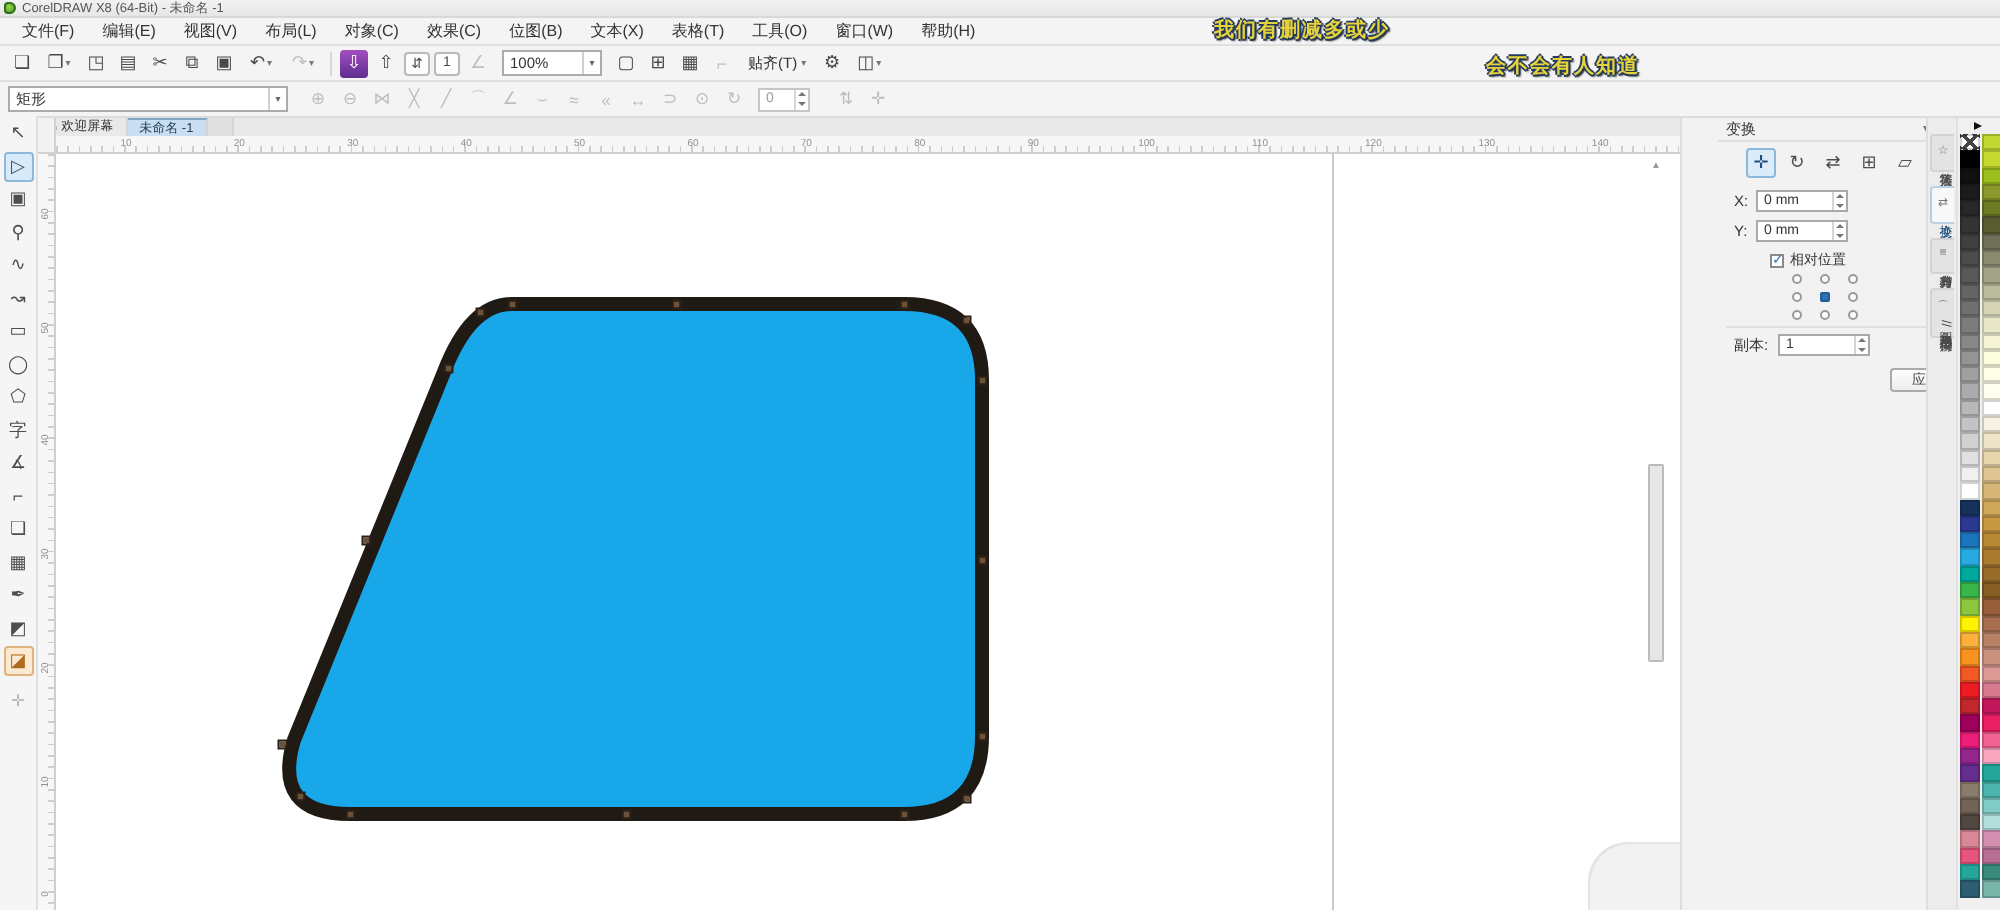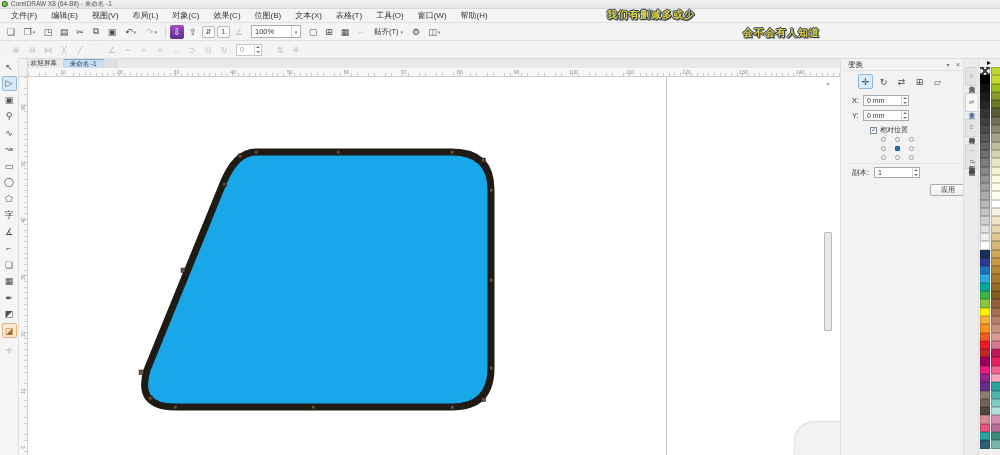--- a/index.html
+++ b/index.html
@@ -117,21 +117,21 @@
   .node-dot { position:absolute; width:2.5px; height:2.5px; background:#6b5238;
     outline:0.5px solid #2a2018; transform:translate(-50%,-50%); }
   .vscroll { position:absolute; left:796px; top:155px; width:8px; height:99px;
     background:#e7e7e7; border:1px solid #bcbcbc; border-radius:1px; }
   .vscroll-up { position:absolute; left:796px; top:2px; width:8px; height:8px; font-size:5px;
     color:#9a9a9a; display:flex; align-items:center; justify-content:center; }
 
   
   .docker { position:absolute; left:840px; top:59px; width:160px; height:396px; background:#f2f2f2;
     border-left:1px solid #dddddd; }
-  .docker-panel { position:absolute; left:3px; top:0; width:119px; height:100%; }
+  .docker-panel { position:absolute; left:18px; top:0; width:119px; height:100%; }
   .docker-header { position:absolute; left:0; top:0; width:119px; height:12px; display:flex;
     align-items:center; border-bottom:1px solid #e0e0e0; }
   .docker-title { font-size:7.5px; color:#333; padding-left:4px; flex:1; }
   .dk-hicon { width:10px; font-size:6px; color:#777; text-align:center; }
   .tf-tabs { position:absolute; left:14px; top:15px; display:flex; gap:3px; }
   .tf-tab { width:15px; height:15px; display:flex; align-items:center; justify-content:center;
     font-size:9px; color:#4f4f4f; border:1px solid transparent; border-radius:2px; }
   .tf-tab.active { background:#dcebf8; border-color:#8cb8dc; color:#1e4e79; }
   .field-row { position:absolute; left:8px; display:flex; align-items:center; gap:2px; }
   .field-row .flabel { font-size:7.5px; color:#333; width:9px; }
@@ -278,20 +278,24 @@
         <span>⚙</span>
       </span>
       <span class="tb-item dd">
         <span>◫</span>
         <span class="dd-arrow">▾</span>
       </span>
     </div>
 </div>
 
 <div class="propbar">
+  <div class="preset-combo">
+    <span class="pc-val">矩形</span>
+    <span class="pc-btn">▾</span>
+  </div>
   <div class="pb-icons">
 
   <span class="pb-icon">⊕</span>
       <span class="pb-icon">⊖</span>
       <span class="pb-icon">⋈</span>
       <span class="pb-icon">╳</span>
       <span class="pb-icon">╱</span>
       <span class="pb-icon">⌒</span>
       <span class="pb-icon">∠</span>
       <span class="pb-icon">⌣</span>

